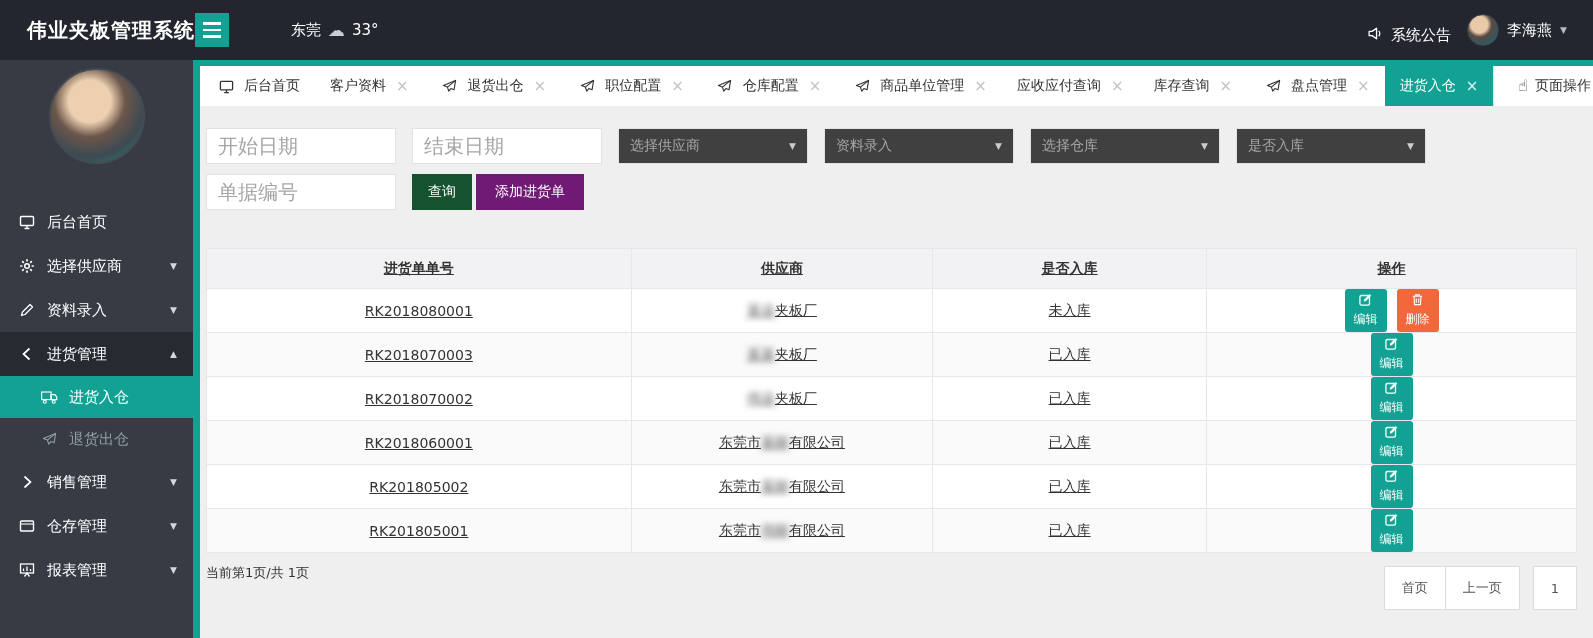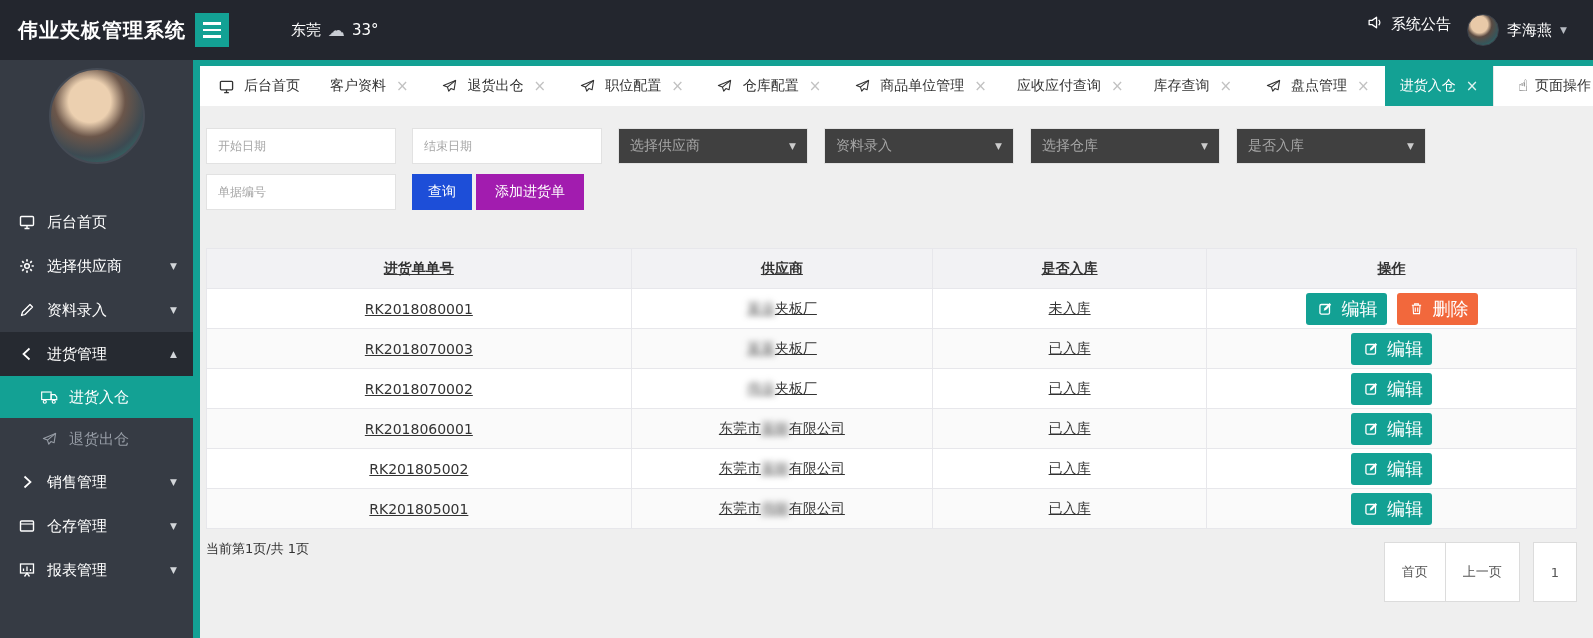--- a/index.html
+++ b/index.html
@@ -1,26 +1,26 @@
 <!DOCTYPE html>
 <html><head>
 <meta charset="utf-8">
 <style>
   * { margin:0; padding:0; box-sizing:border-box; }
   html,body { width:1593px; height:638px; overflow:hidden; }
   body { font-family:"DejaVu Sans","Liberation Sans",sans-serif; background:#efefef; }
 
   
   .header { height:60px; background:#23262e; display:flex; align-items:center; color:#fff; }
-  .app-title { width:193px; padding-left:18px; font-size:20px; font-weight:bold; letter-spacing:1px; white-space:nowrap; }
+  .app-title { width:193px; padding-left:27px; font-size:20px; font-weight:bold; letter-spacing:1px; white-space:nowrap; }
   .hamburger { width:34px; height:34px; margin-left:2px; background:#13a194; display:flex; flex-direction:column; justify-content:center; align-items:center; gap:4px; cursor:pointer; }
   .hamburger i { display:block; width:18px; height:2.5px; background:#fff; }
   .weather { margin-left:62px; display:flex; align-items:center; gap:7px; font-size:15px; }
   .weather .cloud { color:#c9cdd4; font-size:17px; line-height:1; }
-  .header-right { margin-left:auto; display:flex; align-items:flex-start; gap:16px; padding-right:26px; }
+  .header-right { margin-left:auto; display:flex; align-items:flex-end; gap:16px; padding-right:26px; }
   .announce { display:flex; align-items:center; gap:7px; font-size:15px; cursor:pointer; }
   .announce .icn svg { width:17px; height:17px; }
   .avatar-sm { width:32px; height:32px; border-radius:50%; border:1px solid #3c414b;
     background:radial-gradient(circle at 38% 32%, #e8c9a8 0 30%, #5a4a42 45%, #37555a 70%, #1f8a7b 100%); }
   .user { display:flex; align-items:center; gap:8px; cursor:pointer; font-size:15px; }
   .caret-ch { font-size:9px; color:#b6bac1; }
 
   
   .main { display:flex; height:578px; }
 
@@ -48,47 +48,47 @@
   .tab .icn svg { width:15px; height:15px; }
   .tab .close { color:#c2c2c2; font-size:15px; margin-left:3px; cursor:pointer; }
   .tab.active { background:#13a194; color:#fff; margin-top:-6px; height:46px; padding-top:6px; }
   .tab.active .close { color:#dff3f0; }
   .page-actions { margin-left:auto; display:flex; align-items:center; gap:7px; padding:0 24px; border-left:1px solid #e7e7e7; font-size:14px; color:#333; cursor:pointer; white-space:nowrap; }
   .hand { font-size:16px; line-height:1; color:#333; }
 
   
   .filter-area { padding:22px 16px 0 6px; }
   .filter-row { display:flex; gap:16px; margin-bottom:10px; align-items:center; }
-  .f-input { width:190px; height:36px; background:#fff; border:1px solid #e2e2e2; padding:0 11px; font-size:12px; color:#1d4ed8;
+  .f-input { width:190px; height:36px; background:#fff; border:1px solid #e2e2e2; padding:0 11px; font-size:20px; color:#1d4ed8;
     font-family:"DejaVu Sans","Liberation Sans",sans-serif; outline:none; }
   .f-input::placeholder { color:#a6a6a6; }
   .f-select { width:190px; height:36px; background:#404040; border:1px solid #e2e2e2; display:flex; align-items:center; justify-content:space-between; padding:0 11px; font-size:14px; color:#a6a6a6; cursor:pointer; }
   .sel-caret { font-size:9px; color:#ccc; }
   .btn { height:36px; border:none; color:#fff; font-size:14px; cursor:pointer; font-family:"DejaVu Sans","Liberation Sans",sans-serif; }
-  .btn-query { width:60px; background:#1d4ed8; }
-  .btn-add { padding:0 19px; background:#a21caf; }
+  .btn-query { width:60px; background:#14532d; }
+  .btn-add { padding:0 19px; background:#701a75; }
 
   
   .table-wrap { margin:28px 16px 0 6px; }
   table { width:100%; border-collapse:collapse; background:#fff; font-size:14px; color:#333; table-layout:fixed; }
   th, td { border:1px solid #e7e7eb; height:40px; text-align:center; padding:0 6px;text-decoration:underline; }
   th { background:#f2f2f4; font-weight:bold; }
   tbody tr:nth-child(even) td { background:#fafafa; }
   .censored { filter:blur(3px); color:#555; }
-  .row-btn { display:inline-flex; align-items:center; gap:5px; color:#fff; font-size:18px; padding:4px 9px; border-radius:3px; border:none; cursor:pointer; vertical-align:middle; font-family:"DejaVu Sans","Liberation Sans",sans-serif; }
+  .row-btn { display:inline-flex; align-items:center; gap:5px; color:#fff; font-size:12px; padding:4px 9px; border-radius:3px; border:none; cursor:pointer; vertical-align:middle; font-family:"DejaVu Sans","Liberation Sans",sans-serif;flex-direction:column; }
   .row-btn svg { width:13px; height:13px; }
   .btn-edit { background:#13a194; }
   .btn-del { background:#f2683c; margin-left:10px; }
 
   
   .content-footer { display:flex; justify-content:space-between; align-items:flex-start; padding:8px 16px 0 6px; }
   .page-info { font-size:13px; color:#333; padding-top:3px; }
   .pagination { display:flex; gap:13px; margin-top:5px; }
   .pg-group { display:flex; }
-  .pg-btn { background:#fff; border:1px solid #dcdcdc; padding:20px 17px; font-size:13px; color:#555; cursor:pointer; white-space:nowrap;
+  .pg-btn { background:#fff; border:1px solid #dcdcdc; padding:12px 17px; font-size:13px; color:#555; cursor:pointer; white-space:nowrap;
     font-family:"DejaVu Sans","Liberation Sans",sans-serif; }
   .pg-group .pg-btn + .pg-btn { margin-left:-1px; }
 </style>
 </head>
 <body>
 
 <div class="header">
   <div class="app-title">伟业夹板管理系统</div>
   <div class="hamburger">
       <i></i>

